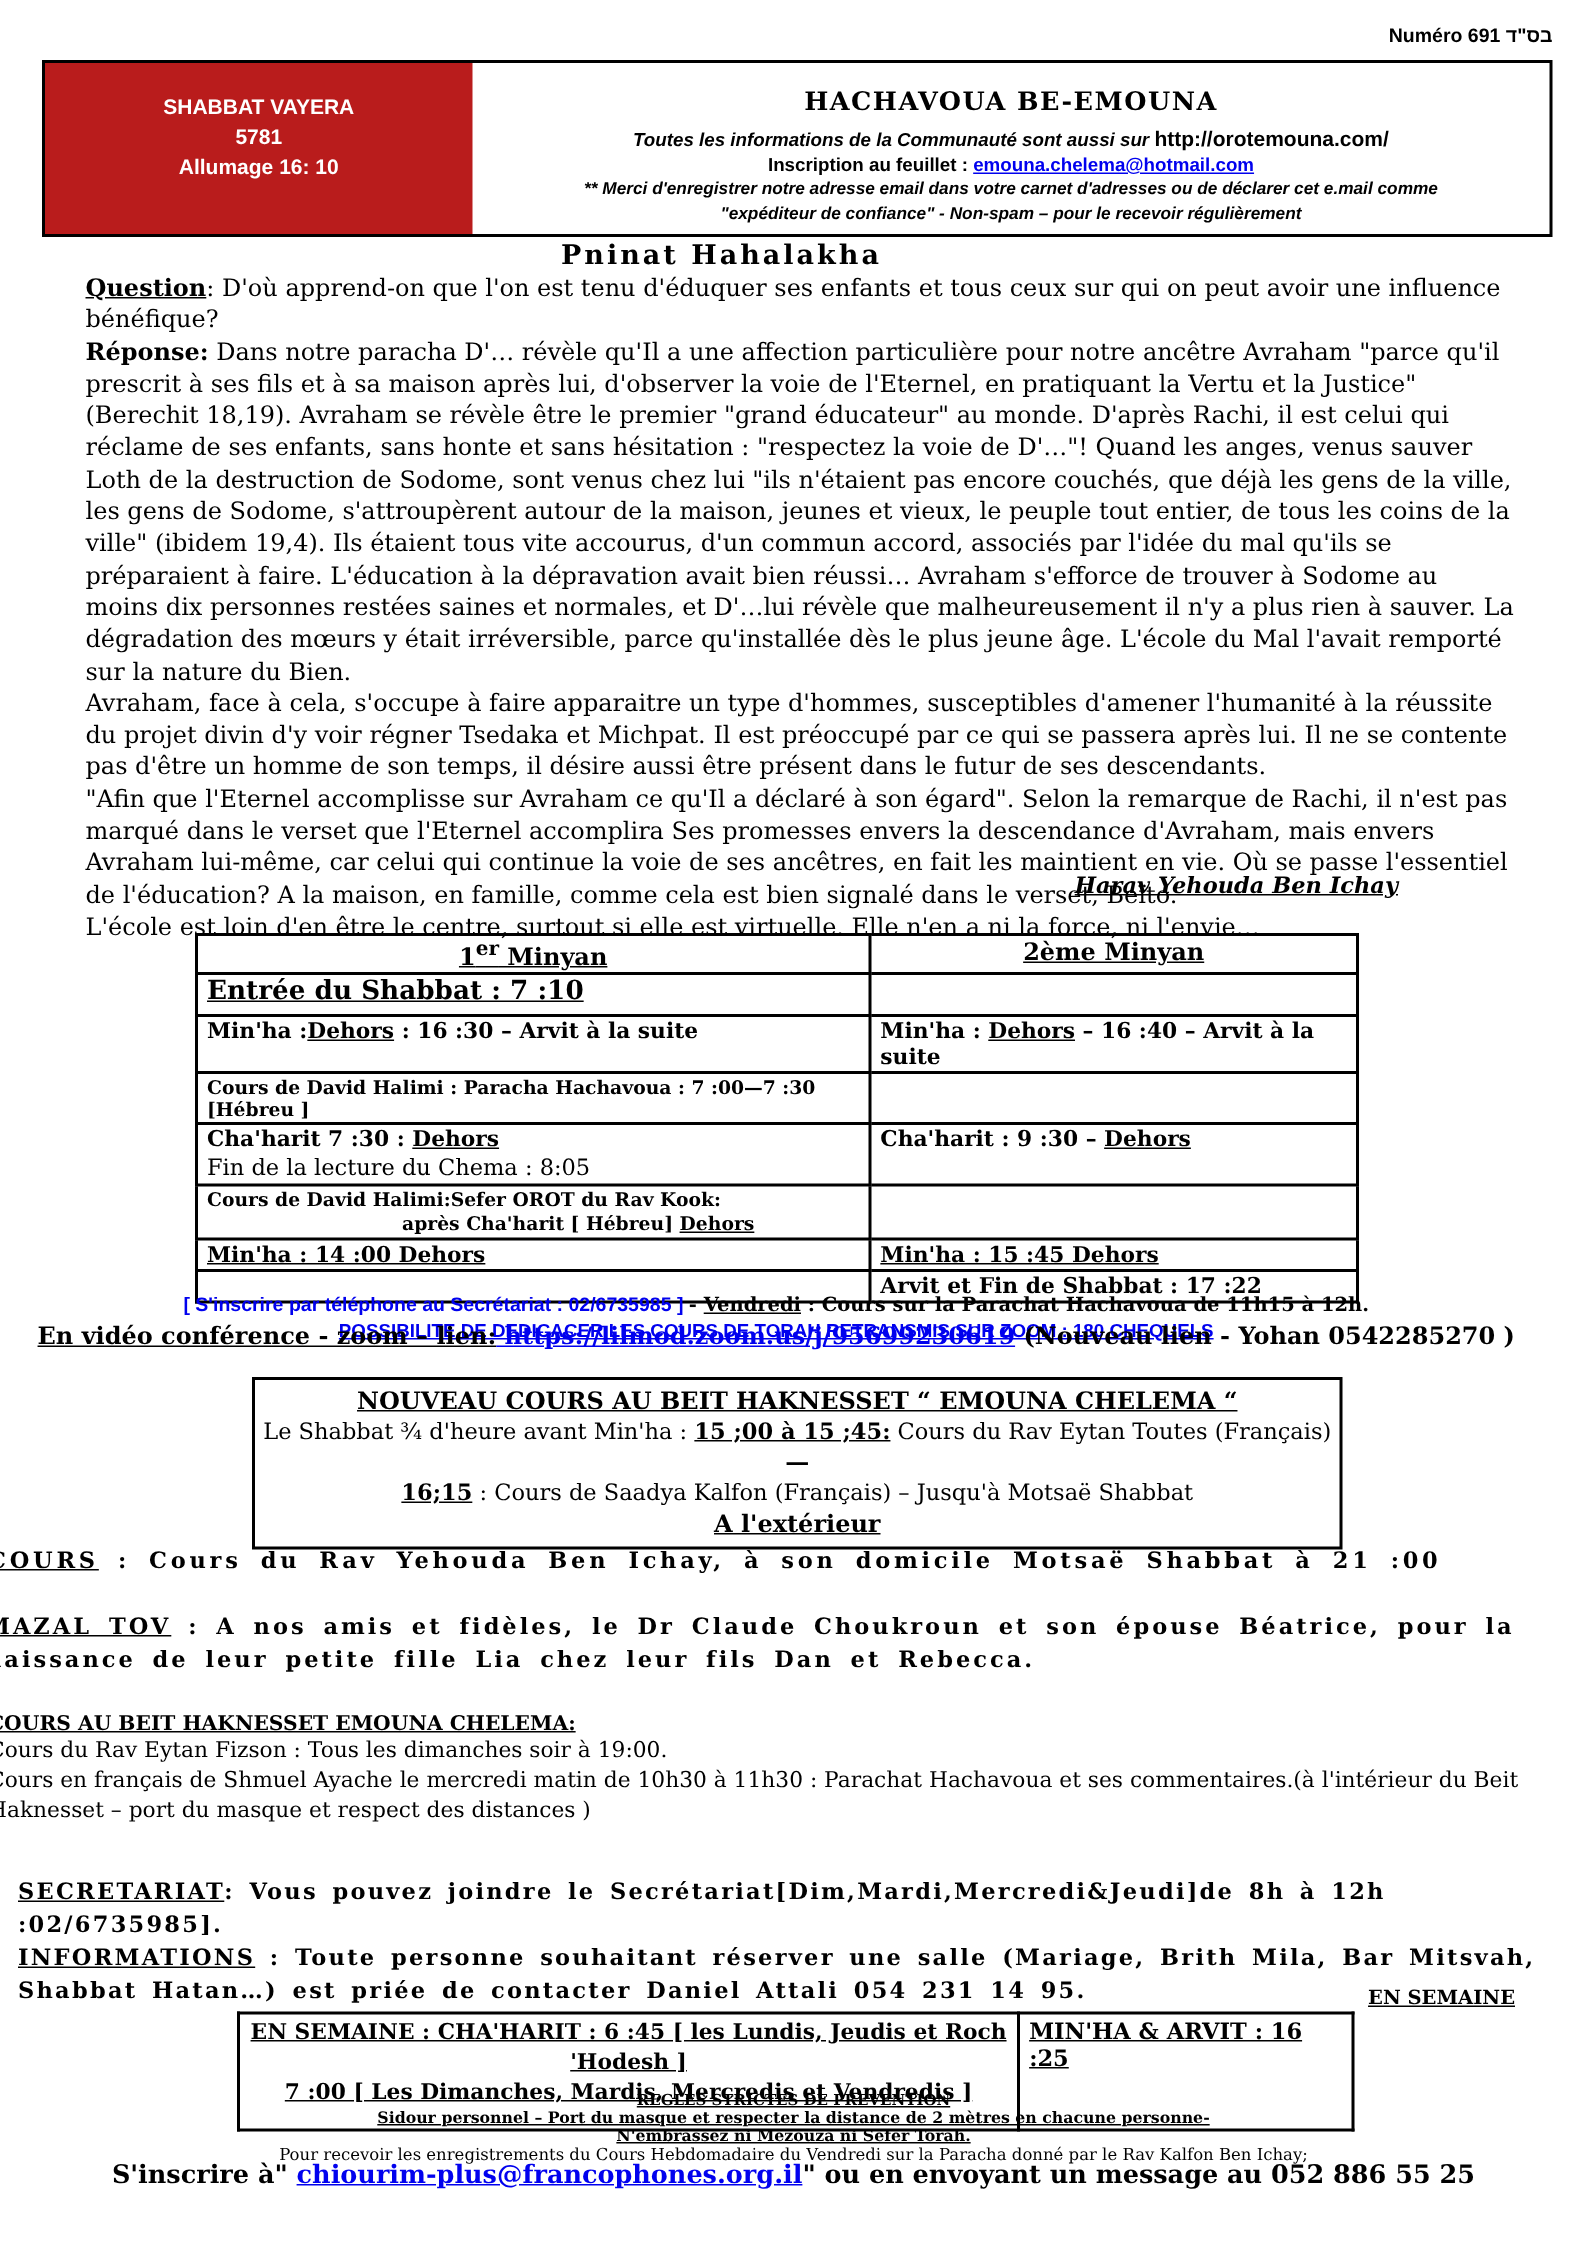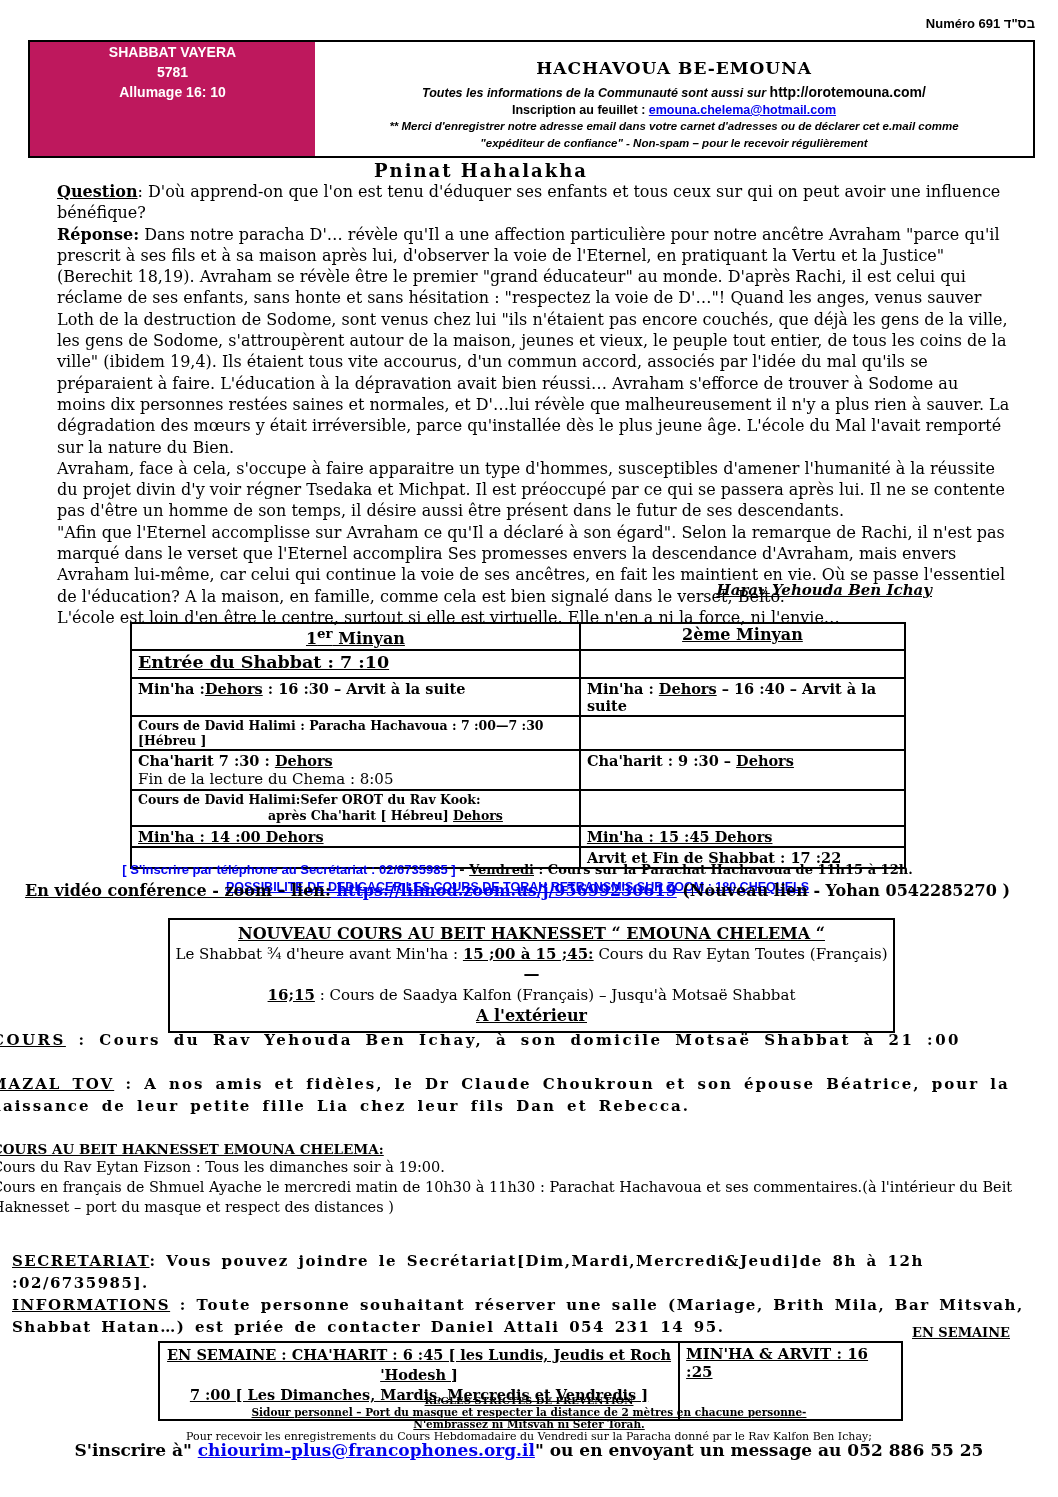--- a/index.html
+++ b/index.html
@@ -8,23 +8,23 @@
   .page { position:relative; width:1058px; height:1497px; overflow:hidden; background:#fff; }
   .u { text-decoration:underline; }
   .b { font-weight:bold; }
   .blue { color:#0101ee; }
 
   .numero { position:absolute; top:16px; left:0; width:1035px; text-align:right;
             font:bold 13px "Liberation Sans", sans-serif; }
 
   .header-box { position:absolute; top:40px; left:28px; width:1007px; height:118px;
                 border:2px solid #000; display:flex; }
-  .header-left { width:285px; background:#be185d; color:#fff; text-align:center;
+  .header-left { width:285px; background:#b91c1c; color:#fff; text-align:center;
                  font:bold 14px/20px "Liberation Sans", sans-serif;
-                 display:flex; flex-direction:column; justify-content:flex-start; padding-bottom:16px; }
+                 display:flex; flex-direction:column; justify-content:center; padding-bottom:16px; }
   .header-right { flex:1; text-align:center; padding-top:16px; }
   .hr-title { font:bold 17px "DejaVu Serif", serif; letter-spacing:1px; }
   .hr-info { margin-top:6px; font:italic bold 12.5px "Liberation Sans", sans-serif; }
   .hr-info .url { font:bold 14px "Liberation Sans", sans-serif; font-style:normal; }
   .hr-insc { margin-top:3px; font:bold 12.5px "Liberation Sans", sans-serif; }
   .hr-note { margin-top:2px; font:italic bold 11.5px/15px "Liberation Sans", sans-serif; }
 
   .ptitle { position:absolute; top:160px; left:0; width:962px; text-align:center;
             font:bold 18px "DejaVu Serif", serif; letter-spacing:2px; }
 
@@ -198,19 +198,19 @@
         <tr>
       <td class="lc"><span class="u">EN SEMAINE : CHA'HARIT : 6 :45 [ les Lundis, Jeudis et Roch 'Hodesh ]</span><br><span class="u">7 :00 [ Les Dimanches, Mardis, Mercredis et Vendredis ]</span></td>
       <td class="rc"><span class="u">MIN'HA &amp; ARVIT : 16 :25</span></td>
     </tr>
   </tbody>
     </table>
 
   <div class="foot-sm">
     <div class="f1">REGLES STRICTES DE PREVENTION</div>
     <div class="f2">Sidour personnel – Port du masque et respecter la distance de 2 mètres en chacune personne-</div>
-    <div class="f3">N'embrassez ni Mitsvah ni Sefer Torah.</div>
+    <div class="f3">N'embrassez ni Mezouza ni Sefer Torah.</div>
     <div class="f4">Pour recevoir les enregistrements du Cours Hebdomadaire du Vendredi sur la Paracha donné par le Rav Kalfon Ben Ichay;</div>
   </div>
 
   <div class="foot-big"><span>S'inscrire à" </span><span class="blue u">chiourim-plus@francophones.org.il</span><span>" ou en envoyant un message au 052 886 55 25</span></div>
 
 </div>
 
 </body></html>

